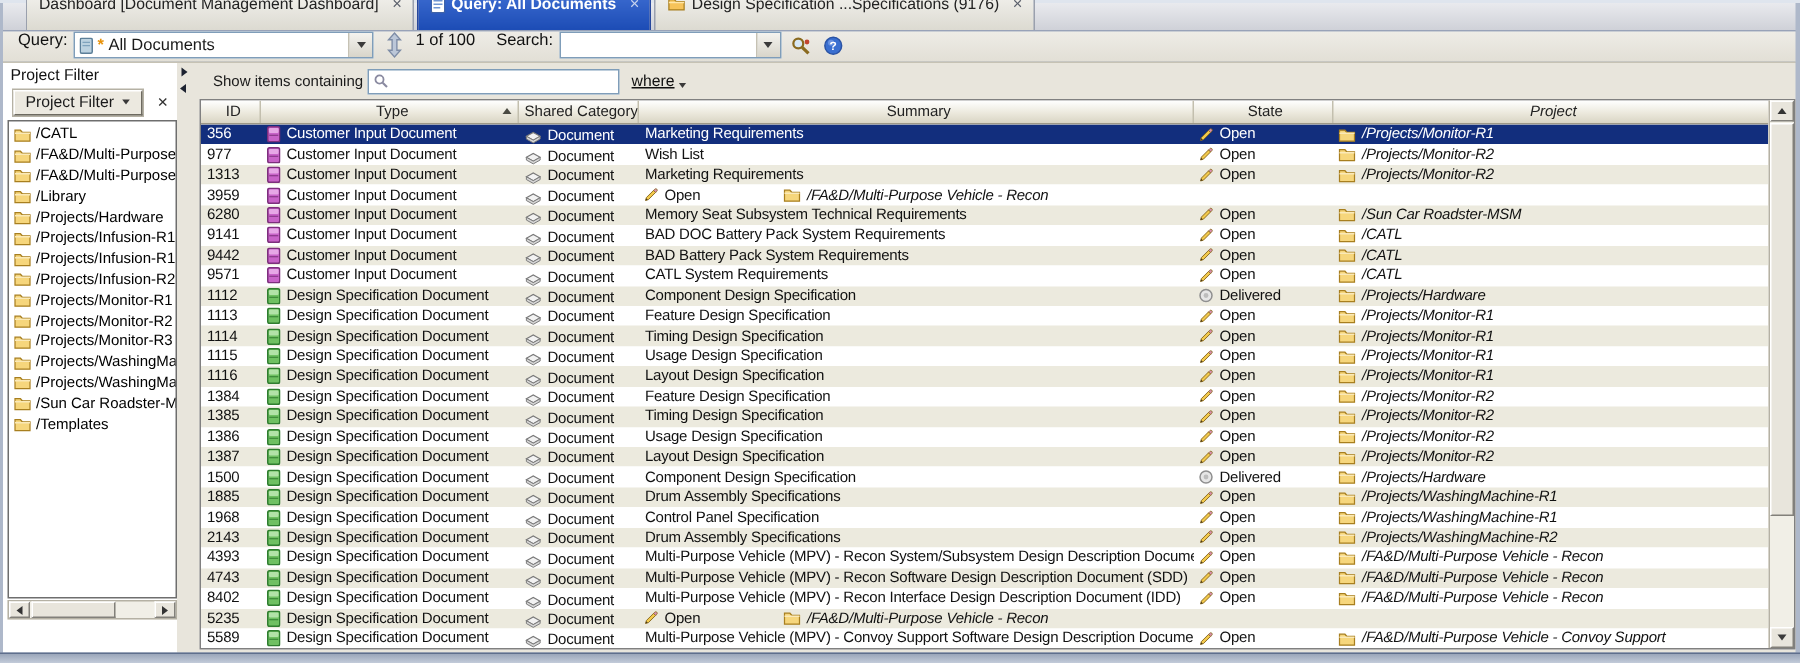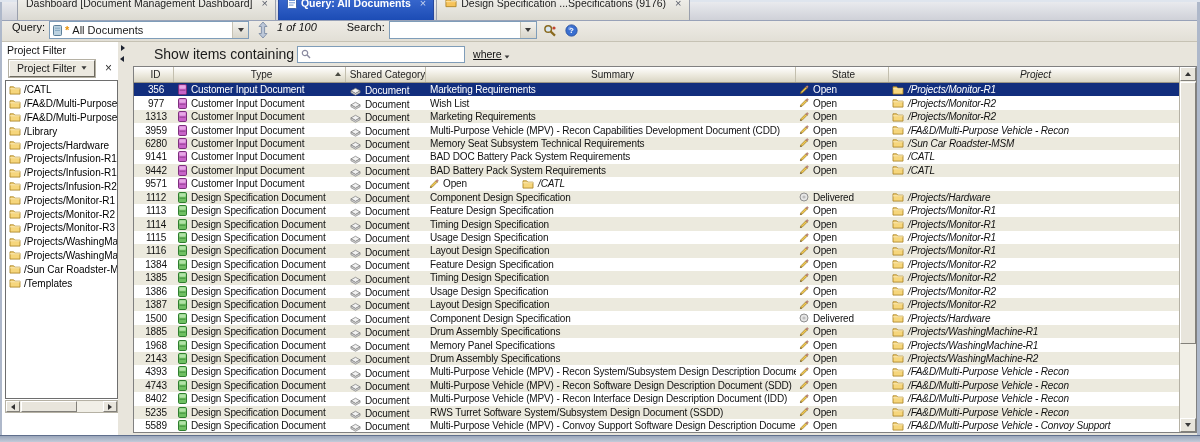--- a/index.html
+++ b/index.html
@@ -35,21 +35,21 @@
            height:18px; }
   .combo .combo-value { flex:1; display:flex; align-items:center; padding:0 3px; overflow:hidden;
                         white-space:nowrap; }
   .combo .combo-btn { width:16px; height:16px; margin:0; border-left:1px solid #c6c2b4;
                       background:linear-gradient(#f4f3ef,#d8d5ca); display:flex; align-items:center;
                       justify-content:center; }
   .tri-down { width:0; height:0; border-left:3.5px solid transparent; border-right:3.5px solid transparent;
               border-top:4px solid #3a3a3a; }
   .asterisk { color:#e8920a; font-weight:bold; margin:0 3px 0 3px; }
   .nav-arrow { margin:0 6px 0 8px; display:inline-flex; }
-  .pos-text { margin:0 24px 0 2px; color:#111;font-style:italic; }
+  .pos-text { margin:0 8px 0 2px; color:#111; }
   .icon-btn { margin-left:4px; display:inline-flex; align-items:center; justify-content:center;
               width:18px; height:18px; }
 
   
   .sidebar { position:absolute; left:2px; top:42px; width:116px; bottom:7px; background:#ffffff; }
   .pf-title { height:16px; padding:2px 0 0 5px; font-size:10.5px; color:#111; }
   .pf-btnrow { height:20px; display:flex; align-items:center; padding:1px 3px 1px 5px; }
   .pf-button { flex:0 0 auto; display:flex; align-items:center; height:17px; padding:0 7px;
                background:#ece9e0; border:1px solid; border-color:#fff #6d6a60 #6d6a60 #fff;
                box-shadow:0 0 0 1px #b5b1a4; font-size:10.5px; margin-left:2px; }
@@ -79,21 +79,21 @@
   
   .splitter { position:absolute; left:118px; top:42px; width:10px; bottom:7px; background:#e8e5dc; }
   .split-r { position:absolute; left:3px; top:3px; width:0; height:0;
              border-left:4px solid #1c2230; border-top:3.5px solid transparent; border-bottom:3.5px solid transparent; }
   .split-l { position:absolute; left:2px; top:14px; width:0; height:0;
              border-right:4px solid #1c2230; border-top:3.5px solid transparent; border-bottom:3.5px solid transparent; }
 
   
   .main { position:absolute; left:128px; top:42px; right:3px; bottom:7px; background:#e8e5dc; }
   .filter-row { position:absolute; left:0; top:0; right:0; height:24px; display:flex; align-items:center; }
-  .filter-label { margin-left:26px; font-size:14px; }
+  .filter-label { margin-left:14px; font-size:10px; }
   .filter-input { margin-left:3px; width:168px; height:17px; background:#fff; border:1px solid #7f9db9;
                   display:flex; align-items:center; padding:0 3px; }
   .filter-input .mag { display:inline-flex; margin-right:3px; }
   .filter-input input { border:none; outline:none; flex:1; font-size:10px; font-family:inherit; background:transparent; }
   .where-link { margin-left:8px; font-size:10.5px; text-decoration:underline; color:#111; display:flex; align-items:flex-end; }
   .where-link .tri-down { margin:0 0 1px 2px; transform:scale(.8); }
 
   
   .grid { position:absolute; left:5px; top:24px; width:1064px; height:367px;
           border:1px solid #808080; background:#fff; display:flex; }
@@ -104,21 +104,21 @@
                   border-right:1px solid #c3bfae; overflow:hidden; white-space:nowrap; }
   .sort-arrow { position:absolute; right:4px; top:5px; width:0; height:0;
                 border-left:3.5px solid transparent; border-right:3.5px solid transparent;
                 border-bottom:4.5px solid #4a4a42; }
   .rows { flex:1; overflow:hidden; }
   .row { display:flex; height:13.45px; align-items:center; font-size:10px; letter-spacing:-0.15px;
          background:#fff; white-space:nowrap; color:#111; }
   .row.alt { background:var(--row-alt-bg,#eceade); }
   .row.selected { background:var(--selection-bg,#122e7d); color:var(--selection-text,#fff); }
   .cell { overflow:hidden; white-space:nowrap; display:flex; align-items:center; height:100%; }
-  .c-id   { width:40px;  padding-left:4px; flex:0 0 40px;justify-content:center; }
+  .c-id   { width:40px;  padding-left:4px; flex:0 0 40px; }
   .c-type { width:172px; padding-left:4px; flex:0 0 172px; }
   .c-cat  { width:80px;  padding-left:4px; flex:0 0 80px;align-items:flex-end; }
   .c-sum  { width:370px; padding-left:4px; flex:0 0 370px; }
   .c-state{ width:93px;  padding-left:3px; flex:0 0 93px; }
   .c-proj { flex:1; padding-left:3px;font-style:italic; }
   .cell .ic { display:inline-flex; margin-right:4px; flex:0 0 auto; }
 
   
   .vscroll { flex:0 0 17px; background:#f1efe7; border-left:1px solid #b5b1a4;
              display:flex; flex-direction:column; }
@@ -559,23 +559,20 @@
               </span>
               <span class="cell c-cat">
                 <span class="ic">
                   <svg width="11" height="9" viewBox="0 0 12 9">
                     <path d="M1 3.8 L6 1 L11 3.8 L6 6.6 Z" fill="#f2f2f2" stroke="#7a7a7a" stroke-width="0.8"></path>
                     <path d="M1 3.8 L6 6.6 L11 3.8 L11 5.8 L6 8.6 L1 5.8 Z" fill="#d6d6d6" stroke="#7a7a7a" stroke-width="0.7"></path>
                   </svg>
                 </span>
                 <span>Document</span>
               </span>
-              <span class="cell c-sum">
-                <span>Multi-Purpose Vehicle (MPV) - Recon Capabilities Development Document (CDD)</span>
-              </span>
               <span class="cell c-state">
                 <span class="ic">
                   <svg width="10" height="10" viewBox="0 0 11 11">
                     <path d="M1.5 9.5 L2.1 7.4 L7.4 2.1 L8.9 3.6 L3.6 8.9 Z" fill="#f2c94c" stroke="#8a6a1f" stroke-width="0.7"></path>
                     <path d="M7.4 2.1 L8.3 1.2 Q9 0.5 9.8 1.2 Q10.5 2 9.8 2.7 L8.9 3.6 Z" fill="#d98fb0" stroke="#8a6a1f" stroke-width="0.6"></path>
                     <path d="M1.5 9.5 L2 7.9 L3.1 9 Z" fill="#4a3a1a"></path>
                   </svg>
                 </span>
                 <span>Open</span>
               </span>
@@ -743,20 +740,23 @@
               </span>
               <span class="cell c-cat">
                 <span class="ic">
                   <svg width="11" height="9" viewBox="0 0 12 9">
                     <path d="M1 3.8 L6 1 L11 3.8 L6 6.6 Z" fill="#f2f2f2" stroke="#7a7a7a" stroke-width="0.8"></path>
                     <path d="M1 3.8 L6 6.6 L11 3.8 L11 5.8 L6 8.6 L1 5.8 Z" fill="#d6d6d6" stroke="#7a7a7a" stroke-width="0.7"></path>
                   </svg>
                 </span>
                 <span>Document</span>
               </span>
+              <span class="cell c-sum">
+                <span>CATL System Requirements</span>
+              </span>
               <span class="cell c-state">
                 <span class="ic">
                   <svg width="10" height="10" viewBox="0 0 11 11">
                     <path d="M1.5 9.5 L2.1 7.4 L7.4 2.1 L8.9 3.6 L3.6 8.9 Z" fill="#f2c94c" stroke="#8a6a1f" stroke-width="0.7"></path>
                     <path d="M7.4 2.1 L8.3 1.2 Q9 0.5 9.8 1.2 Q10.5 2 9.8 2.7 L8.9 3.6 Z" fill="#d98fb0" stroke="#8a6a1f" stroke-width="0.6"></path>
                     <path d="M1.5 9.5 L2 7.9 L3.1 9 Z" fill="#4a3a1a"></path>
                   </svg>
                 </span>
                 <span>Open</span>
               </span>
@@ -1291,21 +1291,21 @@
               <span class="cell c-cat">
                 <span class="ic">
                   <svg width="11" height="9" viewBox="0 0 12 9">
                     <path d="M1 3.8 L6 1 L11 3.8 L6 6.6 Z" fill="#f2f2f2" stroke="#7a7a7a" stroke-width="0.8"></path>
                     <path d="M1 3.8 L6 6.6 L11 3.8 L11 5.8 L6 8.6 L1 5.8 Z" fill="#d6d6d6" stroke="#7a7a7a" stroke-width="0.7"></path>
                   </svg>
                 </span>
                 <span>Document</span>
               </span>
               <span class="cell c-sum">
-                <span>Memory Panel Specifications</span>
+                <span>Control Panel Specification</span>
               </span>
               <span class="cell c-state">
                 <span class="ic">
                   <svg width="10" height="10" viewBox="0 0 11 11">
                     <path d="M1.5 9.5 L2.1 7.4 L7.4 2.1 L8.9 3.6 L3.6 8.9 Z" fill="#f2c94c" stroke="#8a6a1f" stroke-width="0.7"></path>
                     <path d="M7.4 2.1 L8.3 1.2 Q9 0.5 9.8 1.2 Q10.5 2 9.8 2.7 L8.9 3.6 Z" fill="#d98fb0" stroke="#8a6a1f" stroke-width="0.6"></path>
                     <path d="M1.5 9.5 L2 7.9 L3.1 9 Z" fill="#4a3a1a"></path>
                   </svg>
                 </span>
                 <span>Open</span>
@@ -1519,23 +1519,20 @@
                 <span>Design Specification Document</span>
               </span>
               <span class="cell c-cat">
                 <span class="ic">
                   <svg width="11" height="9" viewBox="0 0 12 9">
                     <path d="M1 3.8 L6 1 L11 3.8 L6 6.6 Z" fill="#f2f2f2" stroke="#7a7a7a" stroke-width="0.8"></path>
                     <path d="M1 3.8 L6 6.6 L11 3.8 L11 5.8 L6 8.6 L1 5.8 Z" fill="#d6d6d6" stroke="#7a7a7a" stroke-width="0.7"></path>
                   </svg>
                 </span>
                 <span>Document</span>
-              </span>
-              <span class="cell c-sum">
-                <span>RWS Turret Software System/Subsystem Design Document (SSDD)</span>
               </span>
               <span class="cell c-state">
                 <span class="ic">
                   <svg width="10" height="10" viewBox="0 0 11 11">
                     <path d="M1.5 9.5 L2.1 7.4 L7.4 2.1 L8.9 3.6 L3.6 8.9 Z" fill="#f2c94c" stroke="#8a6a1f" stroke-width="0.7"></path>
                     <path d="M7.4 2.1 L8.3 1.2 Q9 0.5 9.8 1.2 Q10.5 2 9.8 2.7 L8.9 3.6 Z" fill="#d98fb0" stroke="#8a6a1f" stroke-width="0.6"></path>
                     <path d="M1.5 9.5 L2 7.9 L3.1 9 Z" fill="#4a3a1a"></path>
                   </svg>
                 </span>
                 <span>Open</span>

